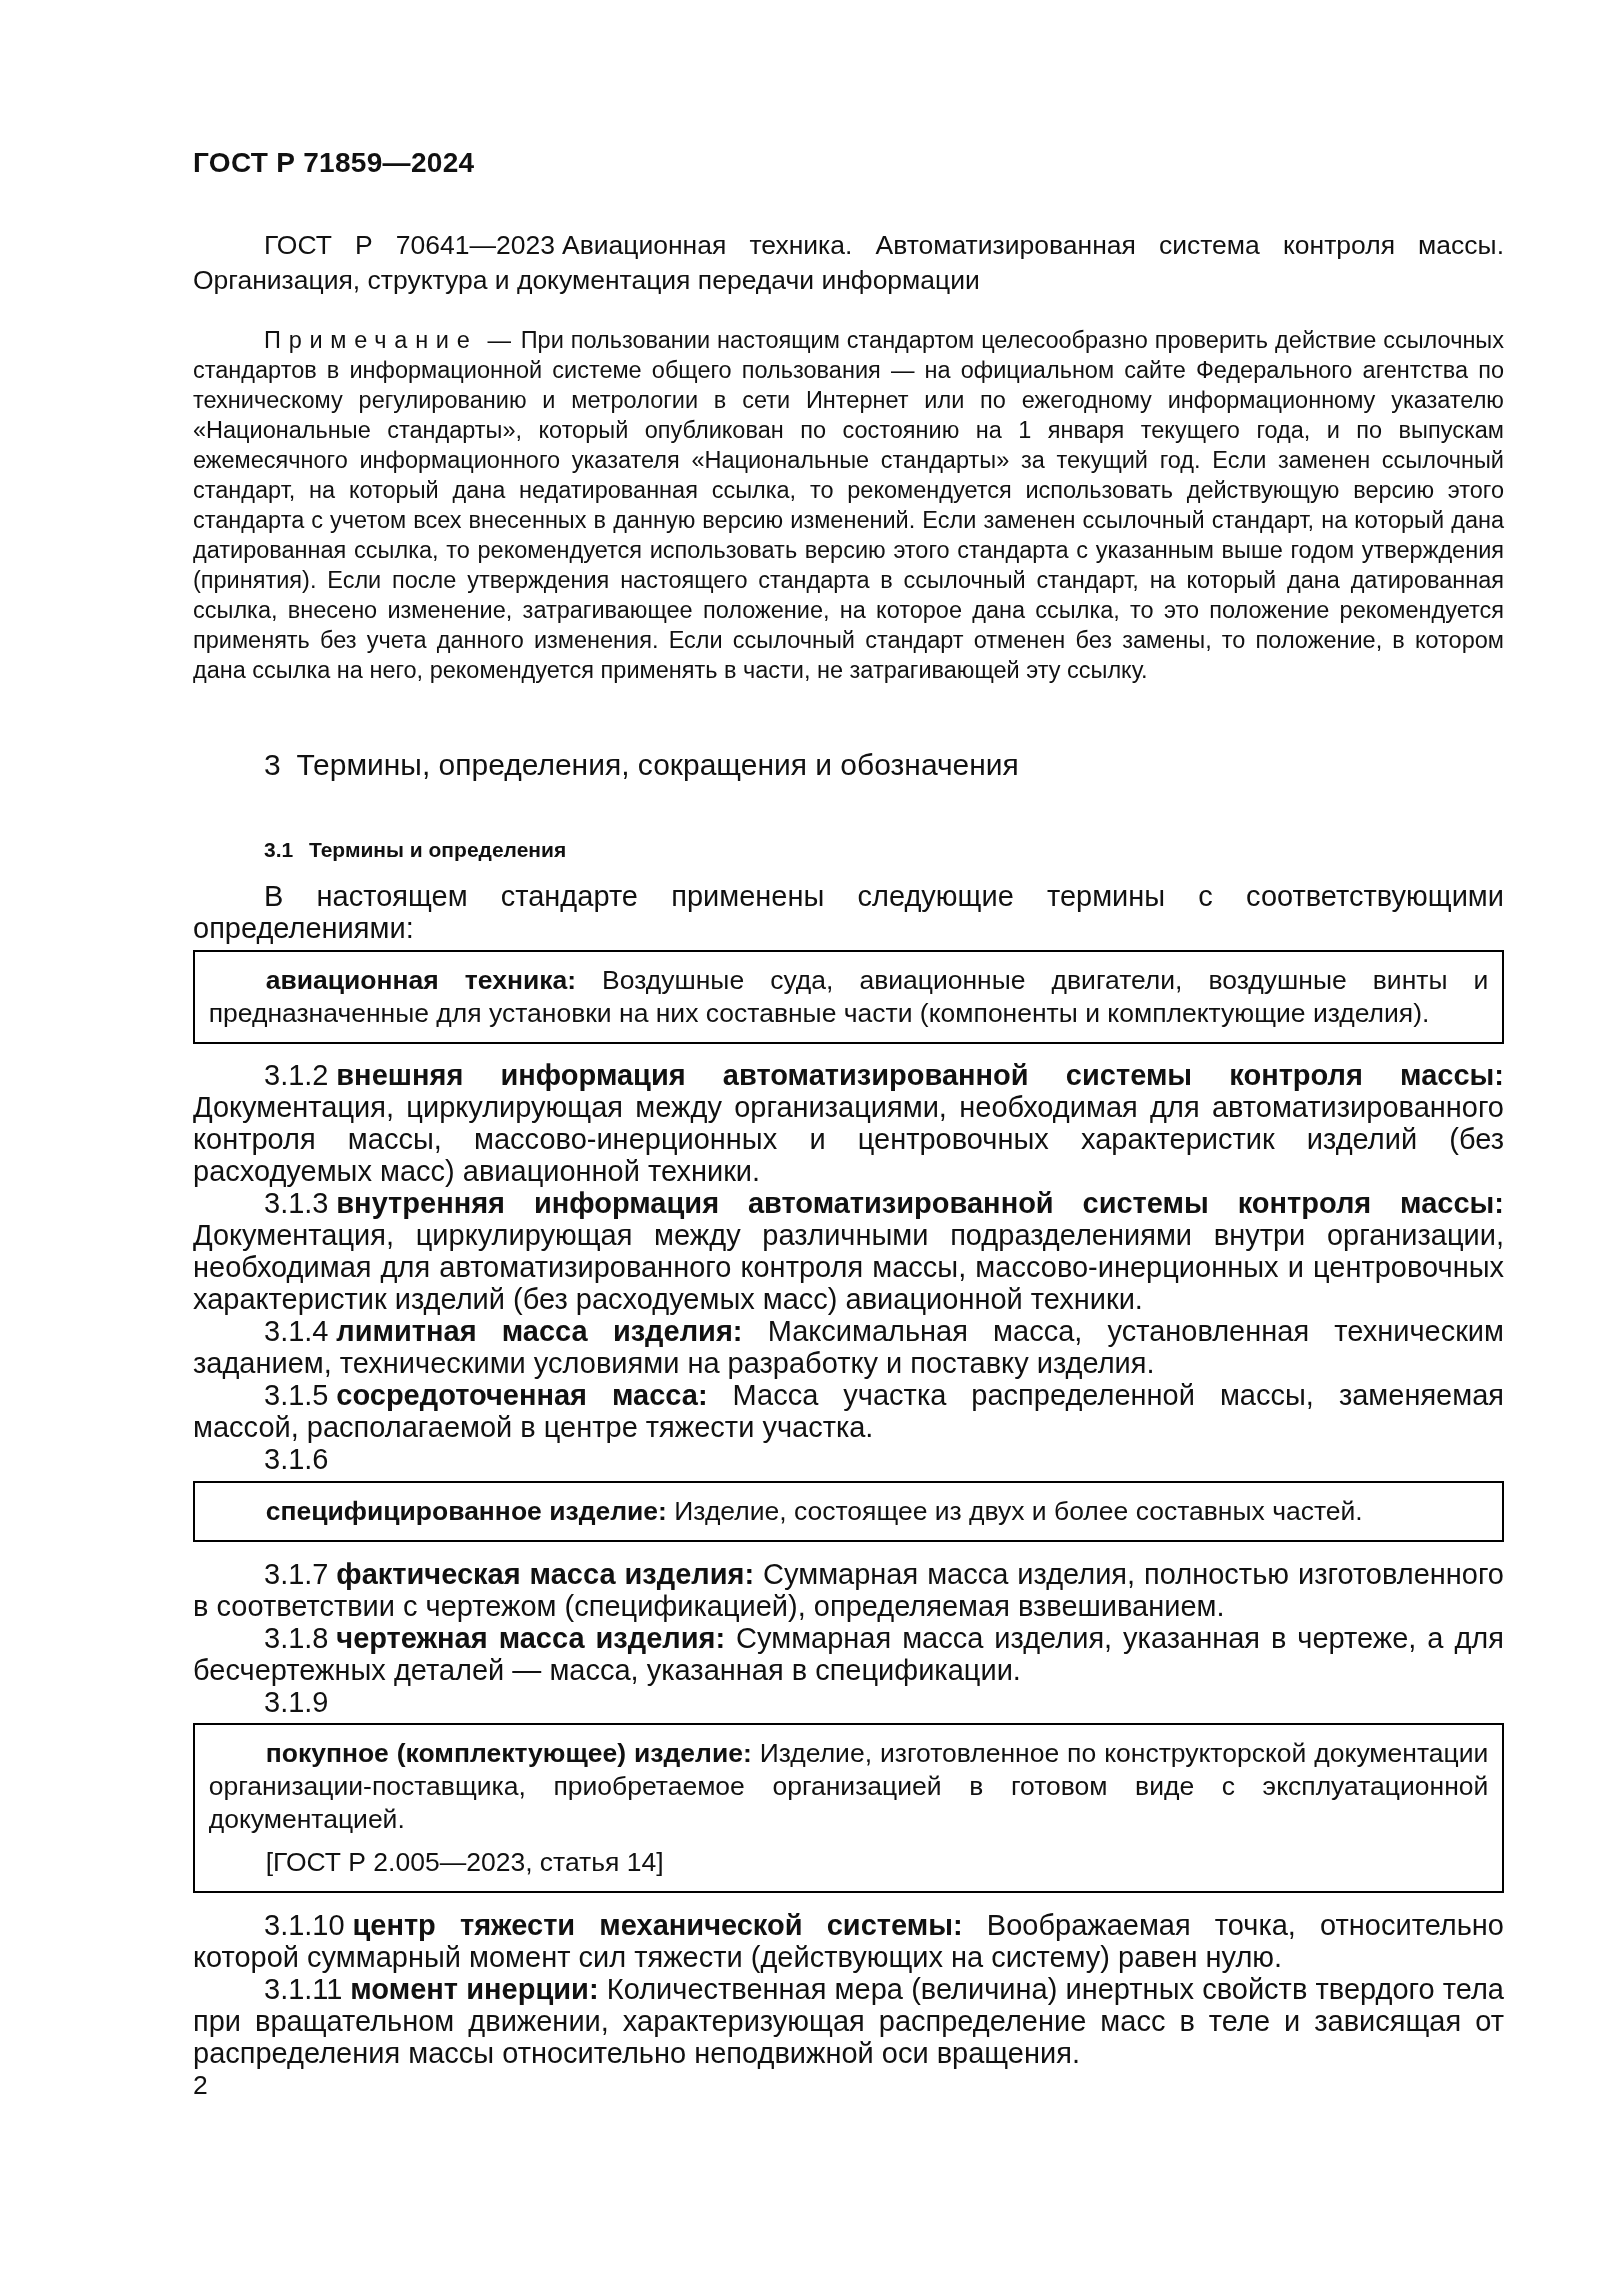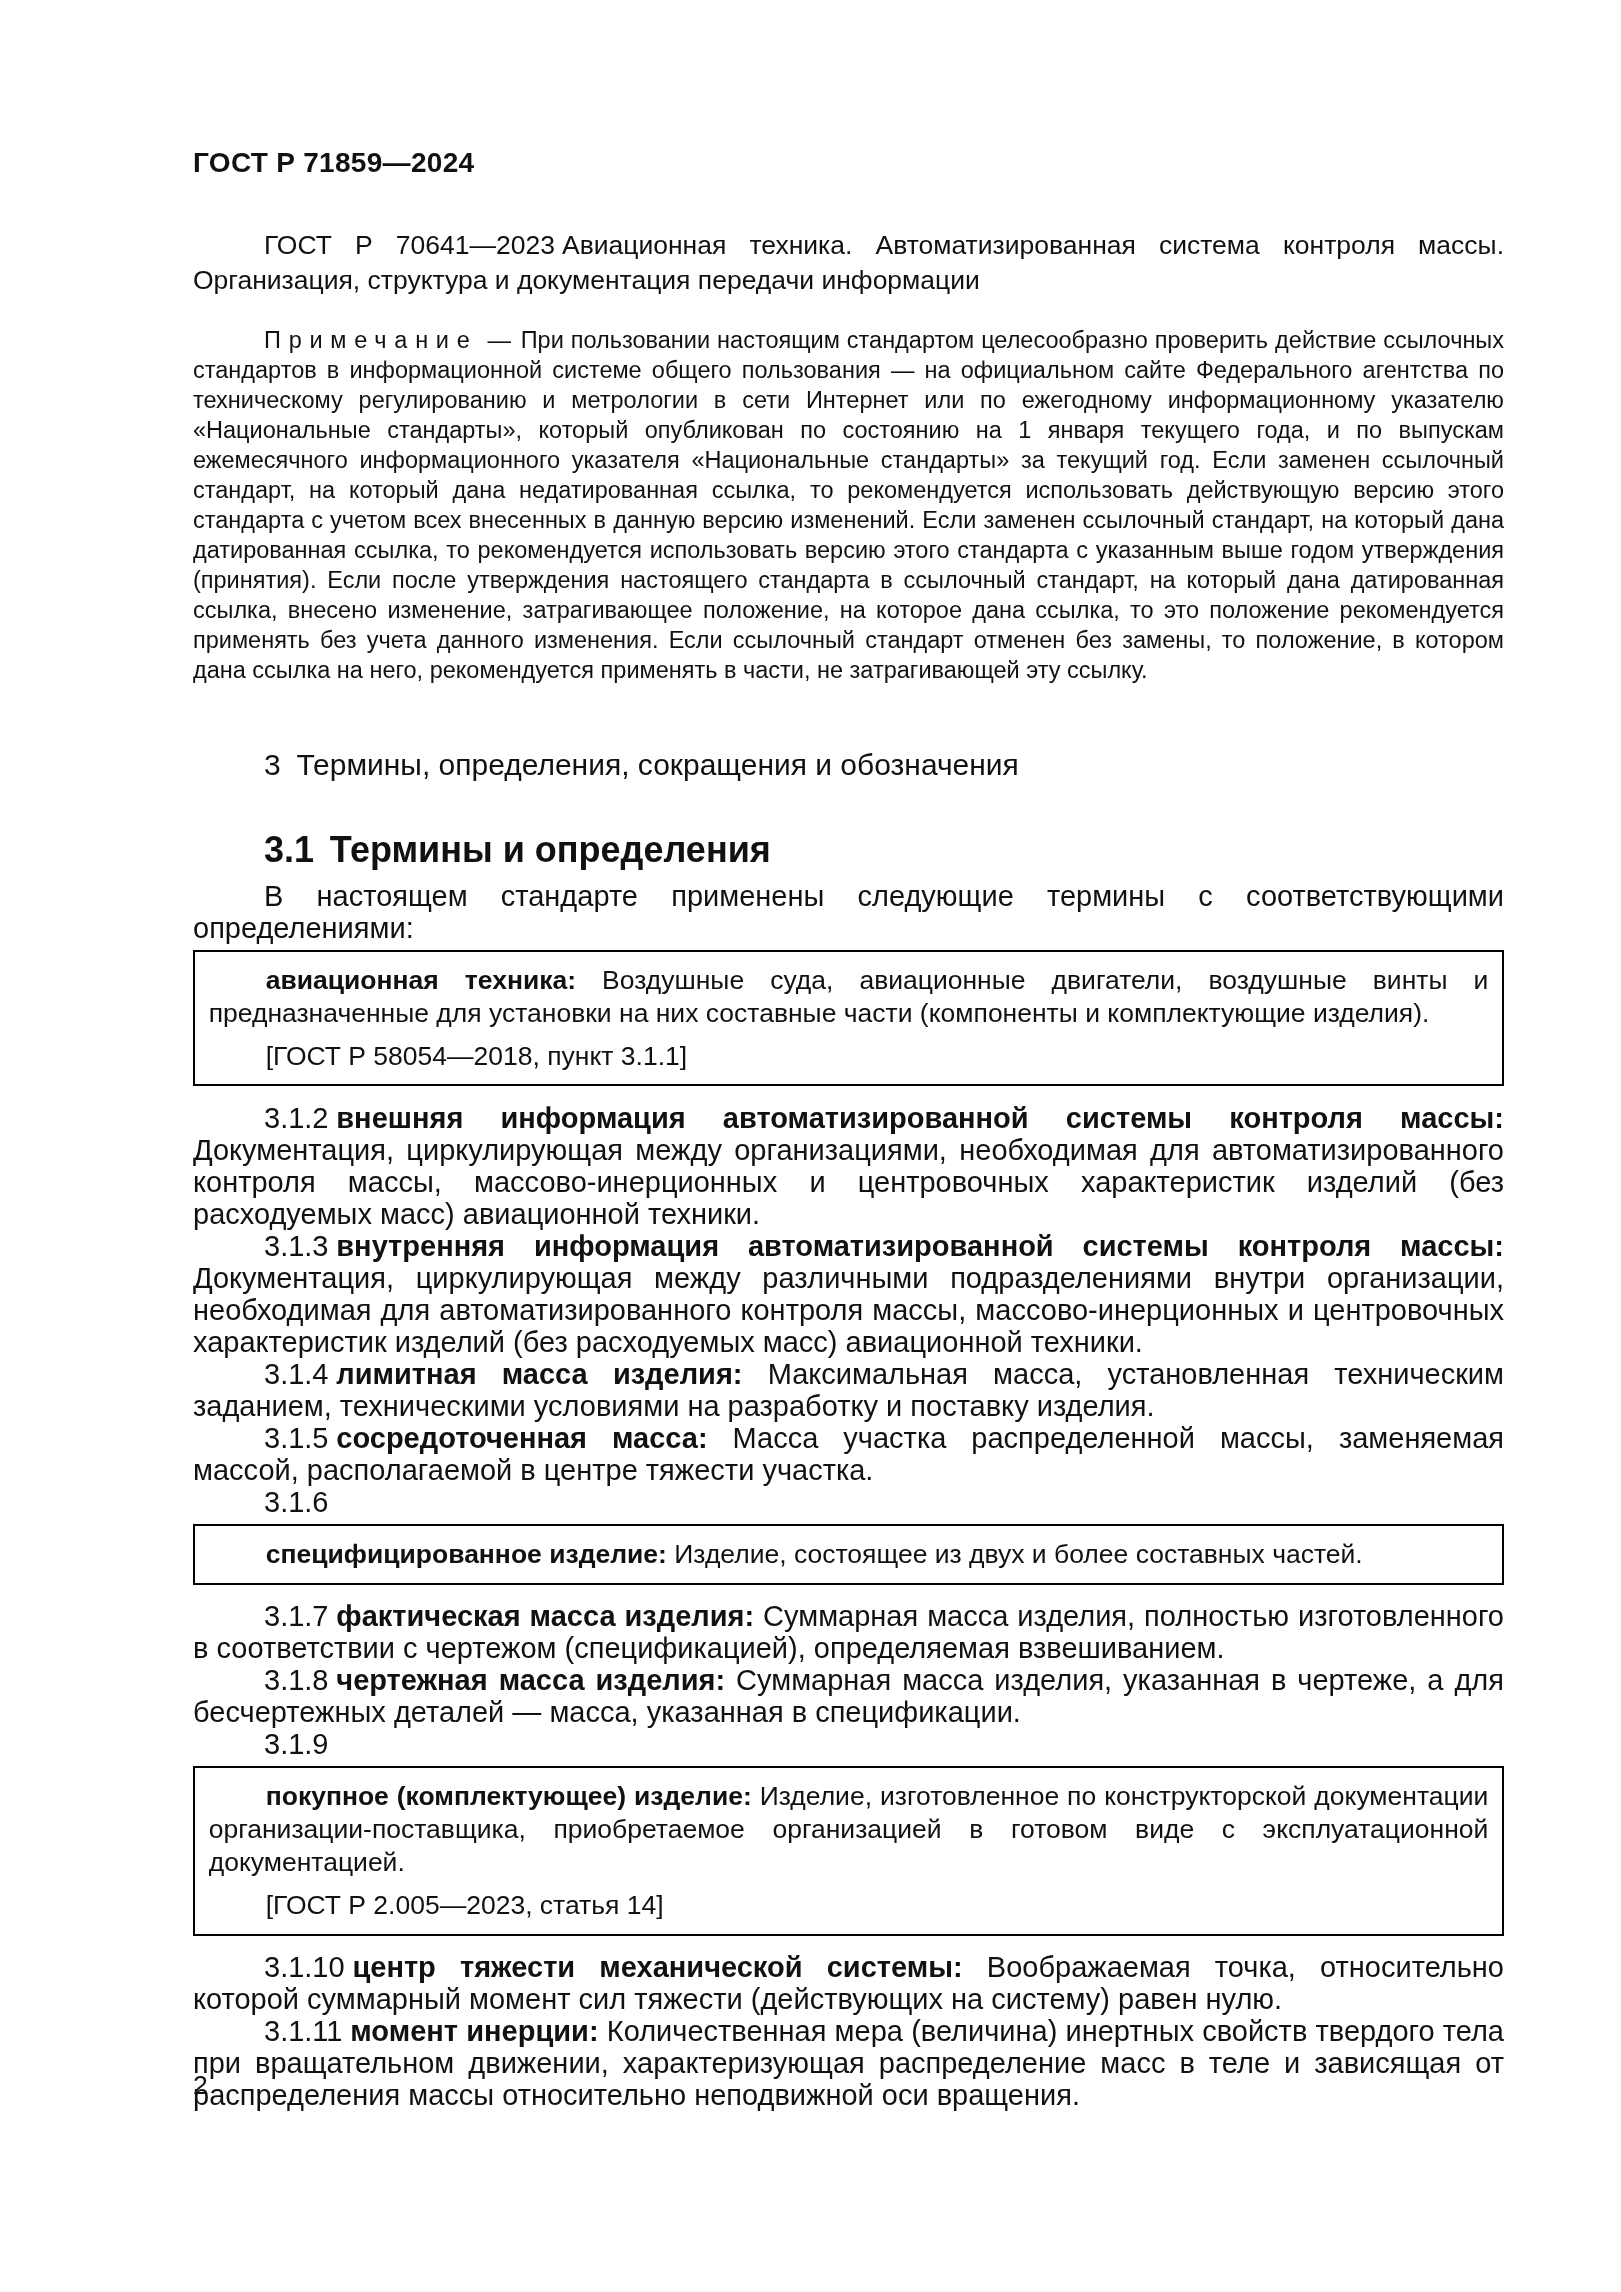--- a/index.html
+++ b/index.html
@@ -40,21 +40,21 @@
   .note-sep { padding:0 9.8px; }
   .sec-h1 {
     margin-top:61px;
     font-size:30px;
     line-height:37px;
     font-weight:normal;
     text-indent:71px;
   }
   .sec-h2 {
     margin-top:49px;
-    font-size:36px;
+    font-size:21px;
     line-height:35px;
     font-weight:bold;
     text-indent:71px;
   }
   .h-num { margin-right:15.7px; }
   .para {
     font-size:29px;
     line-height:32px;
     text-align:justify;
     text-indent:71px;
@@ -101,21 +101,20 @@
 
     <div class="sec-h1"><span class="h-num">3</span><span>Термины, определения, сокращения и обозначения</span></div>
 
     <div class="sec-h2"><span class="h-num">3.1</span><span>Термины и определения</span></div>
 
     <p class="para intro">В настоящем стандарте применены следующие термины с соответствующими определениями:</p>
 
 
     <div class="termbox">
       <p class="box-def"><b>авиационная техника:</b> <span>Воздушные суда, авиационные двигатели, воздушные винты и предназначенные для установки на них составные части (компоненты и комплектующие изделия).</span></p>
-      <p class="box-cite">[ГОСТ Р 58054—2018, пункт 3.1.1]</p>
     </div>
 
     <p class="para"><span class="t-num">3.1.2</span><b>внешняя информация автоматизированной системы контроля массы:</b> <span>Документация, циркулирующая между организациями, необходимая для автоматизированного контроля массы, массово-инерционных и центровочных характеристик изделий (без расходуемых масс) авиационной техники.</span></p>
 
     <p class="para"><span class="t-num">3.1.3</span><b>внутренняя информация автоматизированной системы контроля массы:</b> <span>Документация, циркулирующая между различными подразделениями внутри организации, необходимая для автоматизированного контроля массы, массово-инерционных и центровочных характеристик изделий (без расходуемых масс) авиационной техники.</span></p>
 
     <p class="para"><span class="t-num">3.1.4</span><b>лимитная масса изделия:</b> <span>Максимальная масса, установленная техническим заданием, техническими условиями на разработку и поставку изделия.</span></p>
 
     <p class="para"><span class="t-num">3.1.5</span><b>сосредоточенная масса:</b> <span>Масса участка распределенной массы, заменяемая массой, располагаемой в центре тяжести участка.</span></p>
 

